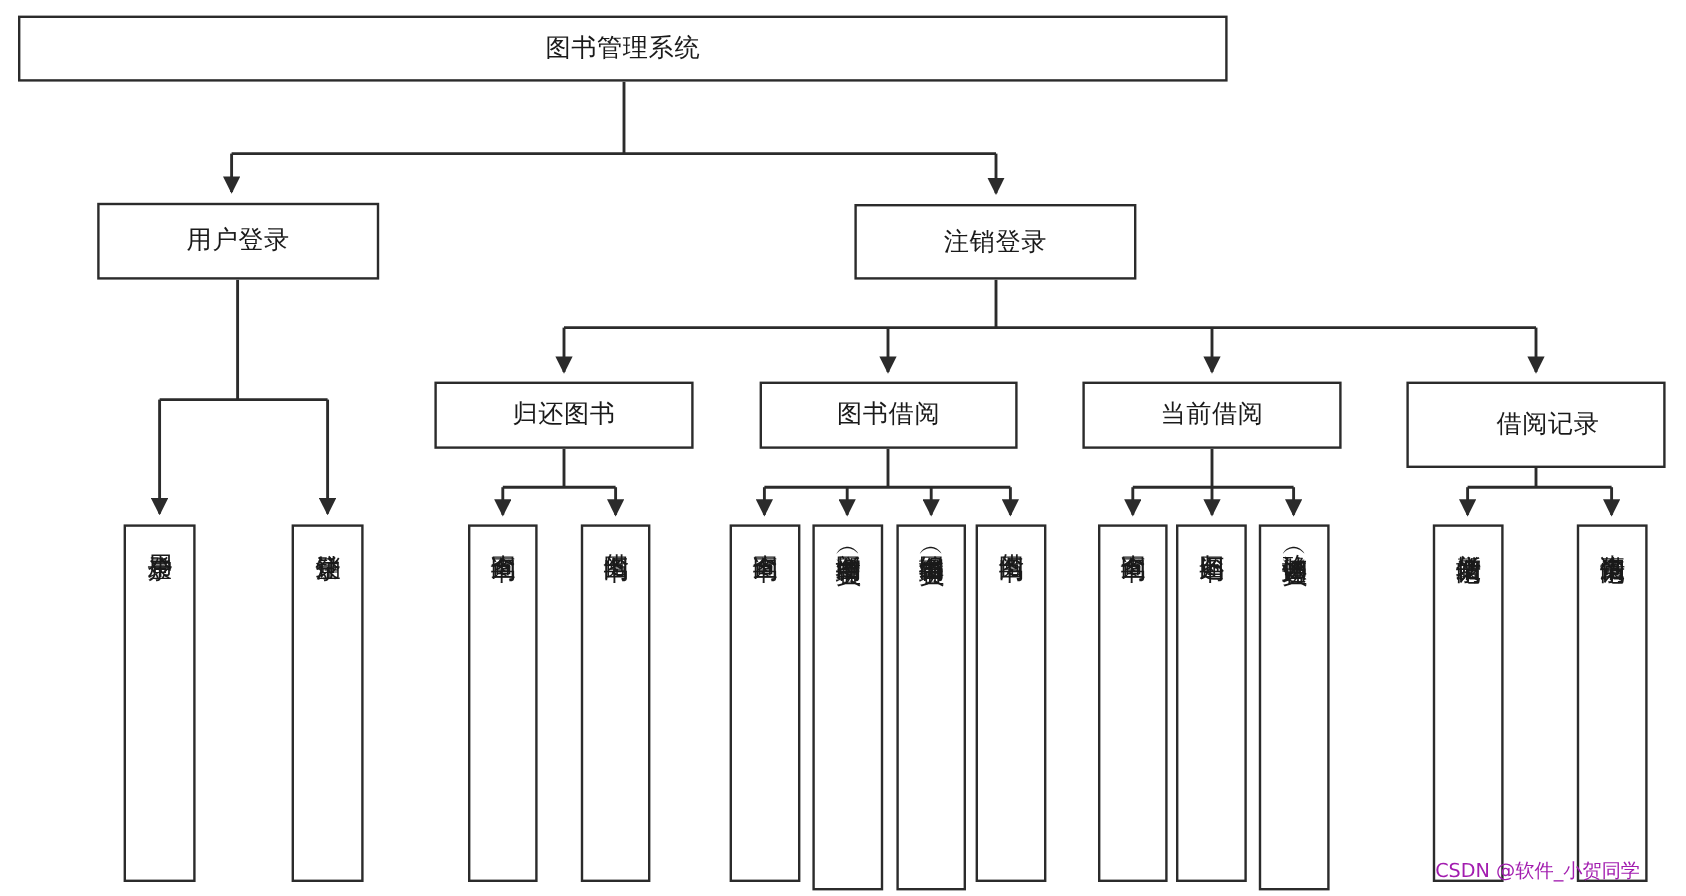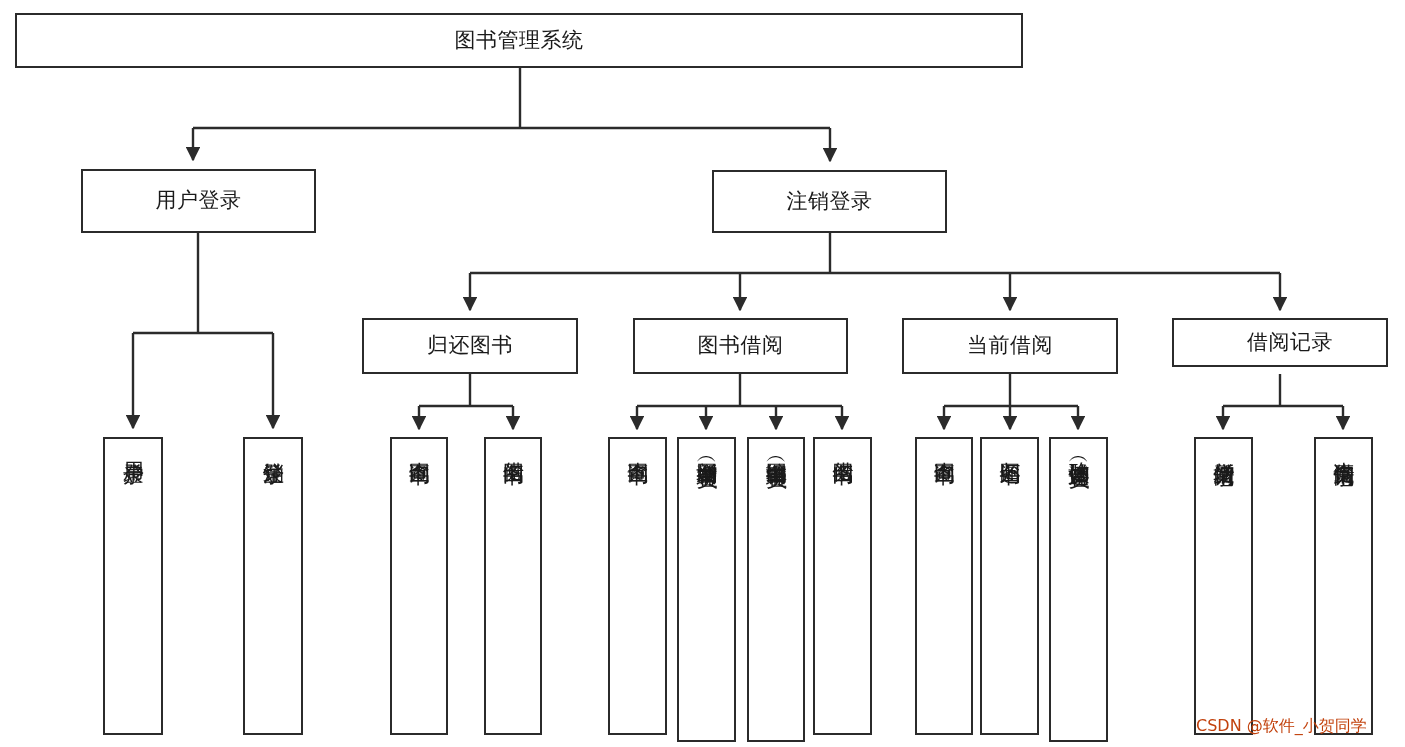--- a/index.html
+++ b/index.html
@@ -60,21 +60,21 @@
     text-orientation: upright;
     line-height: 1.18;
     letter-spacing: 1px;
     white-space: nowrap;
   }
   #watermark {
     position: absolute;
     left: 1196px;
     top: 716px;
     font-size: 16px;
-    color: #c2410c;
+    color: #a21caf;
     white-space: nowrap;
     pointer-events: none;
   }
 </style>
 </head>
 <body>
 
 <div id="diagram-root">
 
   <svg id="tree-svg" viewBox="0 0 1405 747" xmlns="http://www.w3.org/2000/svg">
@@ -142,21 +142,21 @@
 
   <div class="node-box" style="left:362px; top:318px; width:216px; height:56px;">
     <span class="node-label-h">归还图书</span>
   </div>
   <div class="node-box" style="left:633px; top:318px; width:215px; height:56px;">
     <span class="node-label-h">图书借阅</span>
   </div>
   <div class="node-box" style="left:902px; top:318px; width:216px; height:56px;">
     <span class="node-label-h">当前借阅</span>
   </div>
-  <div class="node-box" style="left:1172px; top:318px; width:216px; height:49px;padding-left:20px;">
+  <div class="node-box" style="left:1172px; top:318px; width:216px; height:72px;padding-left:20px;">
     <span class="node-label-h">借阅记录</span>
   </div>
 
   <div class="leaf-box" style="left:103px; top:437px; width:60px; height:298px;">
     <span class="node-label-v">用户登录</span>
   </div>
   <div class="leaf-box" style="left:243px; top:437px; width:60px; height:298px;">
     <span class="node-label-v">注销登录</span>
   </div>
 

